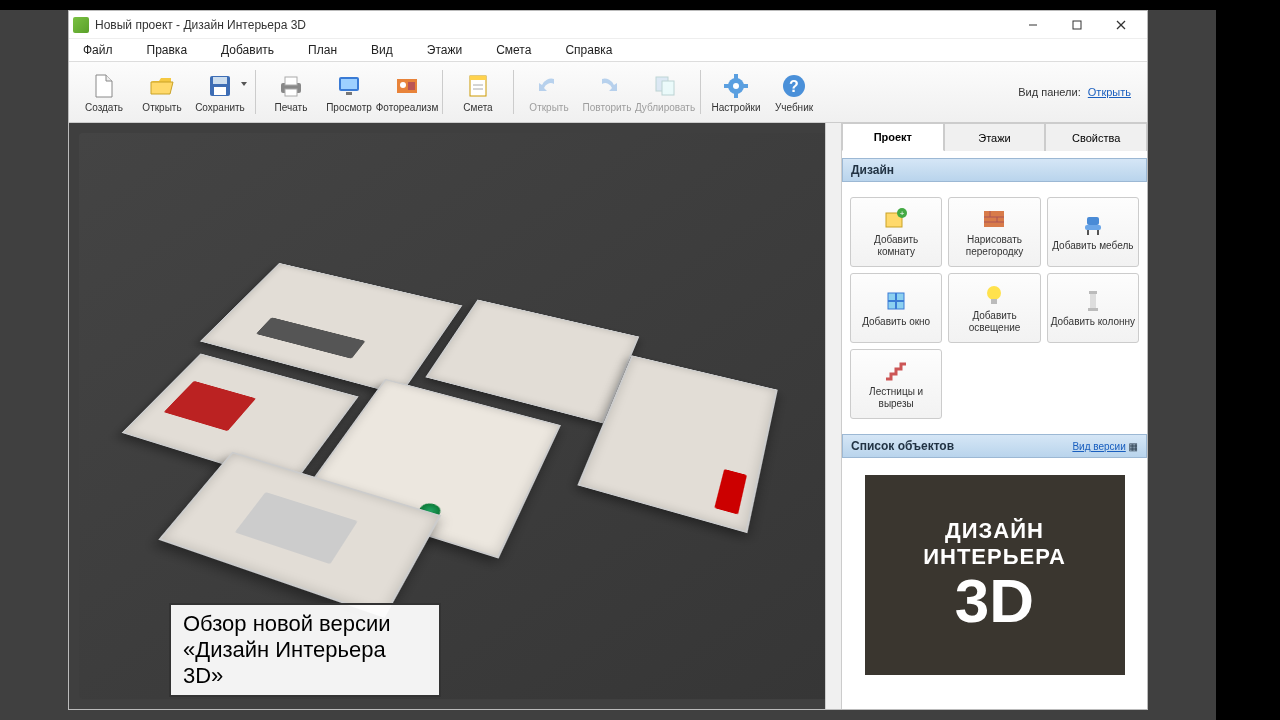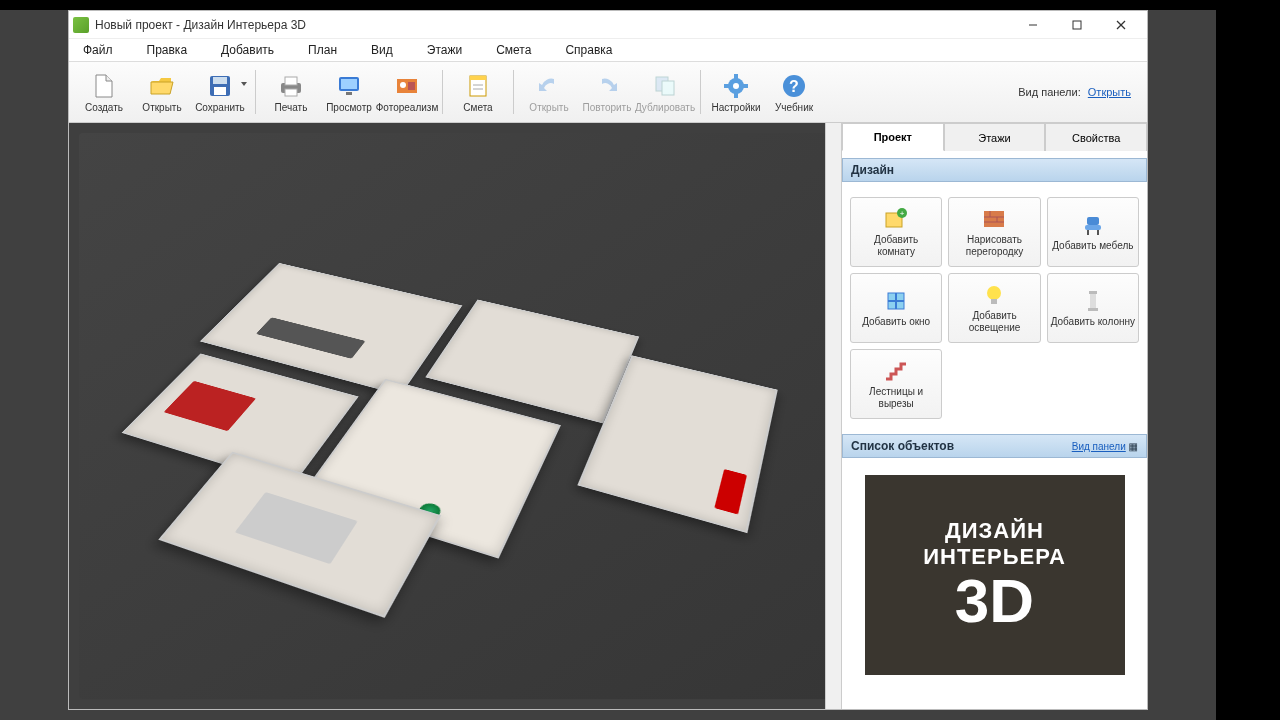--- a/index.html
+++ b/index.html
@@ -257,20 +257,21 @@
               </div>
             <div class="room r5">
                 <div class="furn plant"></div>
               </div>
             <div class="room r6">
                 <div class="furn bed2"></div>
               </div>
           </div>
         </div>
         <div class="scrollbar-v"></div>
+        <div class="caption-bar">Обзор новой версии «Дизайн Интерьера 3D»</div>
       </div>
 
       <div class="side-panel">
         <div class="side-tabs">
           <div class="side-tab active">Проект</div>
           <div class="side-tab">Этажи</div>
           <div class="side-tab">Свойства</div>
         </div>
         <div class="side-section-header">
           <span>Дизайн</span>
@@ -342,21 +343,21 @@
             <div class="dicon">
                 <svg width="24" height="24">
                   <path d="M2 20h5v-5h5v-5h5V5h5" fill="none" stroke="#c55" stroke-width="3"></path>
                 </svg>
               </div>
             <div class="dlabel">Лестницы и вырезы</div>
           </div>
         </div>
         <div class="obj-list-header">
           <span>Список объектов</span>
-          <span class="list-view"><a>Вид панели</a> <span>▦</span></span>
+          <span class="list-view"><a>Вид версии</a> <span>▦</span></span>
         </div>
         <div class="promo-box">
           <div class="promo">
             <div class="l1">ДИЗАЙН</div>
             <div class="l2">ИНТЕРЬЕРА</div>
             <div class="l3">3D</div>
           </div>
         </div>
       </div>
     </div>

